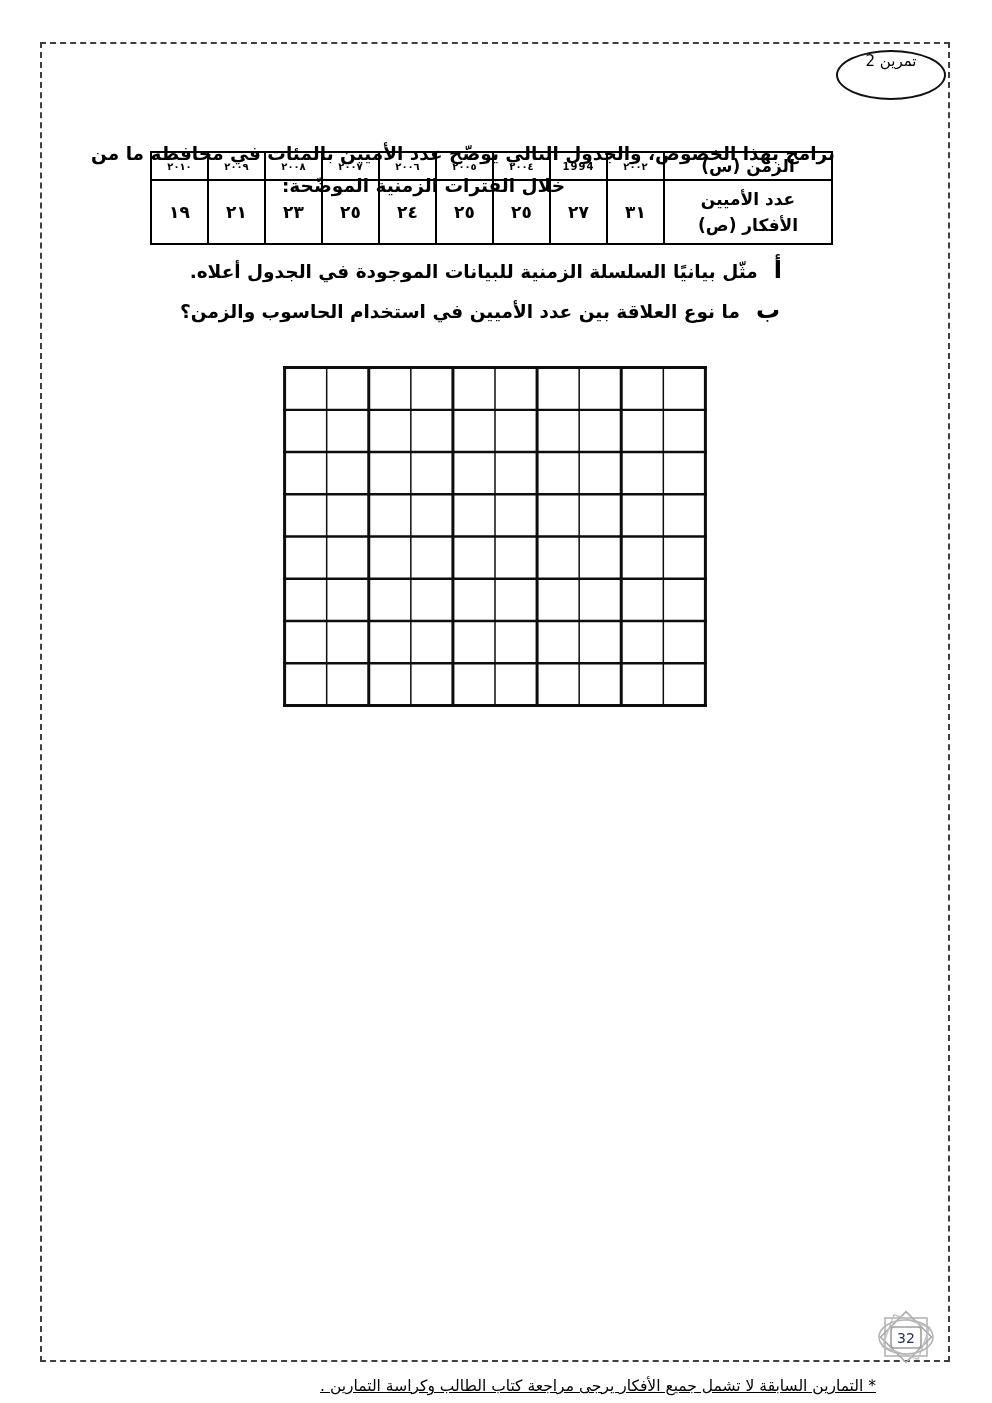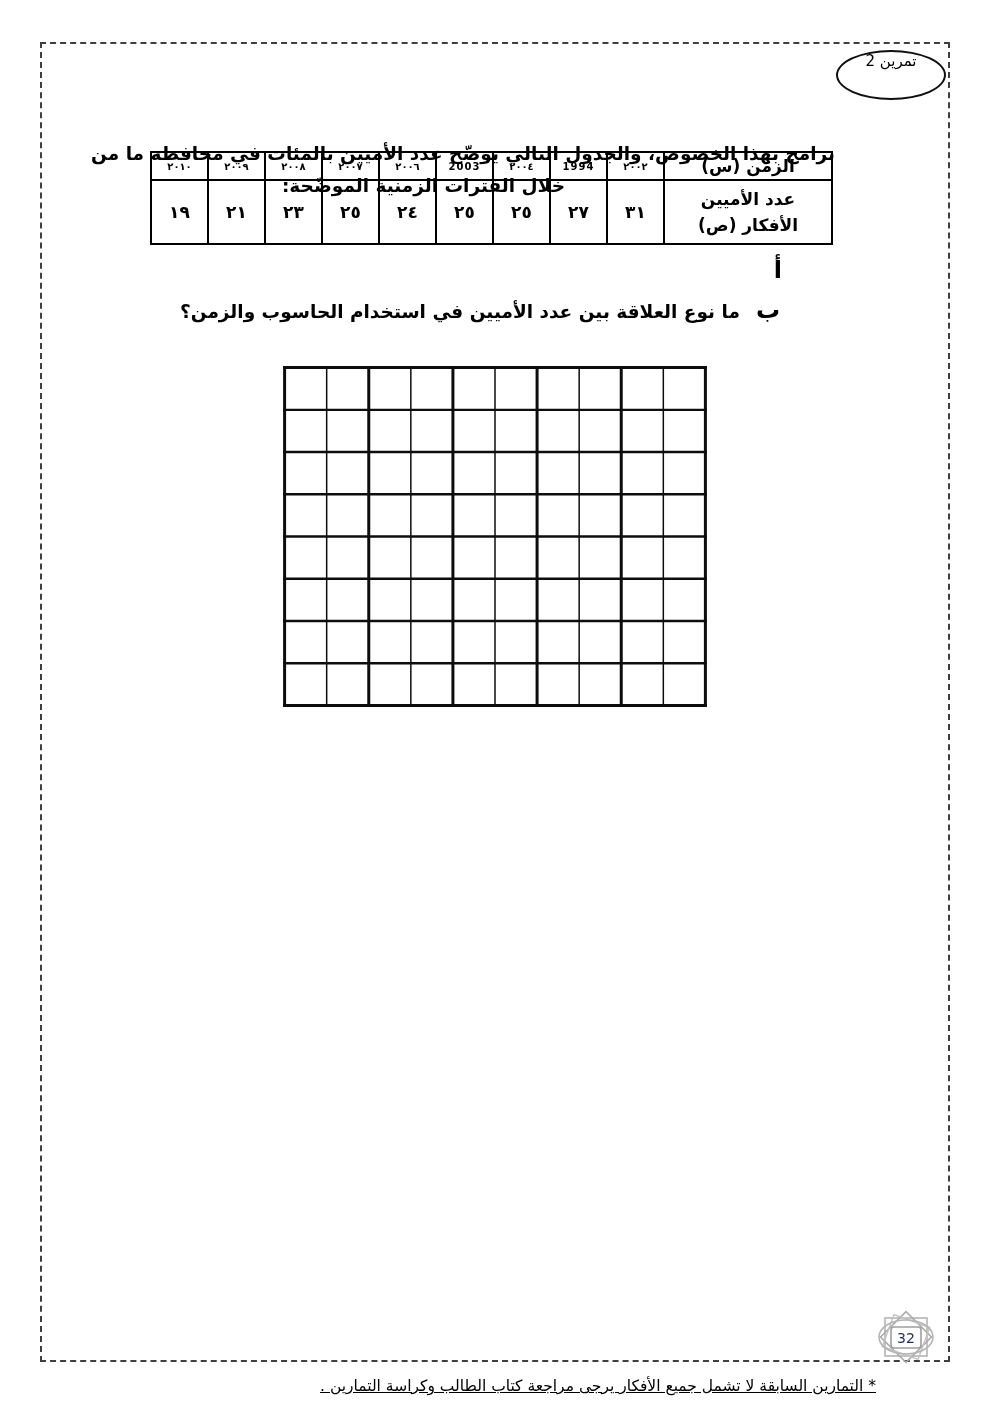--- a/index.html
+++ b/index.html
@@ -84,21 +84,21 @@
   <div class="intro-line intro-line-2">برامج بهذا الخصوص، والجدول التالي يوضّح عدد الأميين بالمئات في محافظة ما من</div>
   <div class="intro-line intro-line-3">خلال الفترات الزمنية الموضّحة:</div>
 
   <table class="data-table">
     <tbody>
         <tr class="row-years">
       <td class="hdr-col time-header">الزمن (س)</td>
       <td class="yr-col year-cell">٢٠٠٢</td>
       <td class="yr-col year-cell">1994</td>
       <td class="yr-col year-cell">٢٠٠٤</td>
-      <td class="yr-col year-cell">2003</td>
+      <td class="yr-col year-cell">٢٠٠٥</td>
       <td class="yr-col year-cell">٢٠٠٦</td>
       <td class="yr-col year-cell">٢٠٠٧</td>
       <td class="yr-col year-cell">٢٠٠٨</td>
       <td class="yr-col year-cell">٢٠٠٩</td>
       <td class="yr-col year-cell">٢٠١٠</td>
     </tr>
     <tr class="row-values">
       <td class="hdr-col illit-header">
         <div>عدد الأميين</div>
         <div>الأفكار (ص)</div>
@@ -111,20 +111,21 @@
       <td class="value-cell">٢٥</td>
       <td class="value-cell">٢٣</td>
       <td class="value-cell">٢١</td>
       <td class="value-cell">١٩</td>
     </tr>
   </tbody>
     </table>
 
   <div class="question question-1">
     <span class="q-marker">أ</span>
+    <span class="q-text">مثّل بيانيًا السلسلة الزمنية للبيانات الموجودة في الجدول أعلاه.</span>
   </div>
 
   <div class="question question-2">
     <span class="q-marker">ب</span>
     <span class="q-text">ما نوع العلاقة بين عدد الأميين في استخدام الحاسوب والزمن؟</span>
   </div>
 
   <svg id="grid-svg" class="grid-svg" width="424" height="341" viewBox="0 0 424 341">
       <line x1="1.6" y1="0" x2="1.6" y2="341" stroke="#0d0d0d" stroke-width="3"></line>
       <line x1="43.68" y1="0" x2="43.68" y2="341" stroke="#0d0d0d" stroke-width="1.5"></line>

